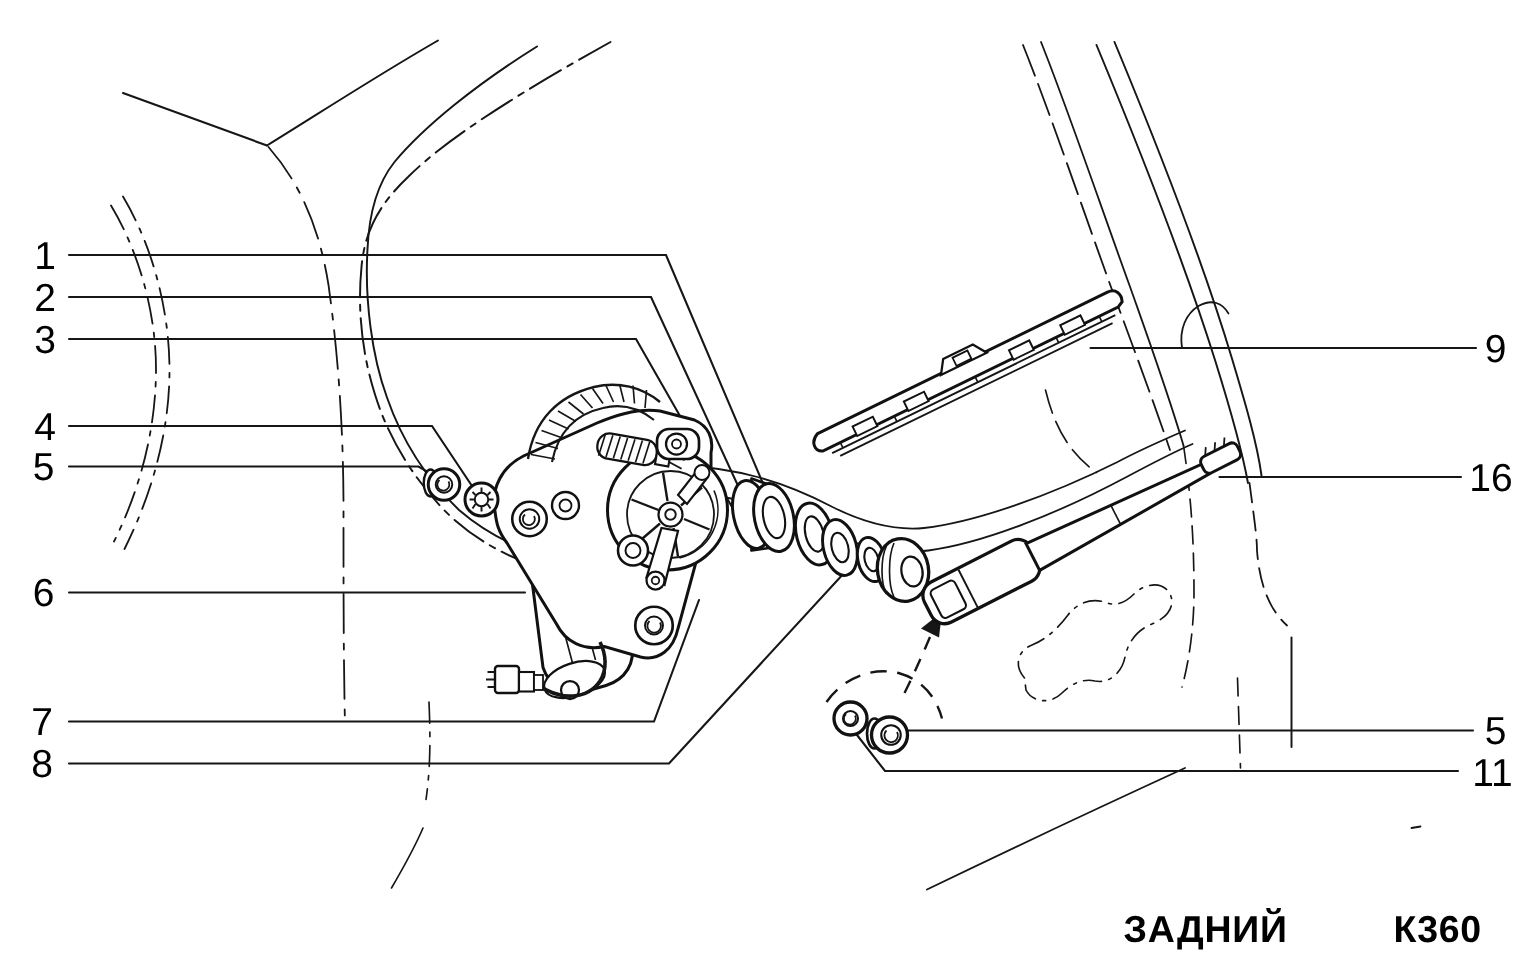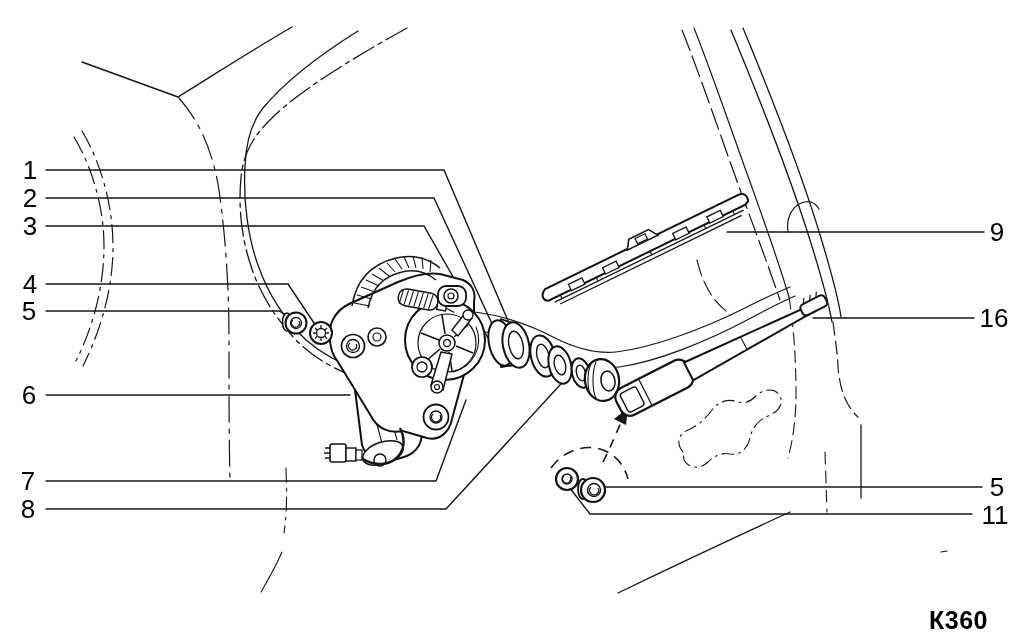--- a/index.html
+++ b/index.html
@@ -214,15 +214,16 @@
   <div class="callout" style="left:30px;top:284px">4</div>
   <div class="callout" style="left:29px;top:311px">5</div>
   <div class="callout" style="left:29px;top:395px">6</div>
   <div class="callout" style="left:28px;top:481px">7</div>
   <div class="callout" style="left:28px;top:509px">8</div>
   <div class="callout" style="left:997px;top:232px">9</div>
   <div class="callout" style="left:994px;top:318px">16</div>
   <div class="callout" style="left:997px;top:487px">5</div>
   <div class="callout" style="left:995px;top:515px">11</div>
 
+  <div class="cap" style="left:749px">ЗАДНИЙ</div>
   <div class="cap" style="left:929px">К360</div>
 
 </div>
 
 </body></html>

